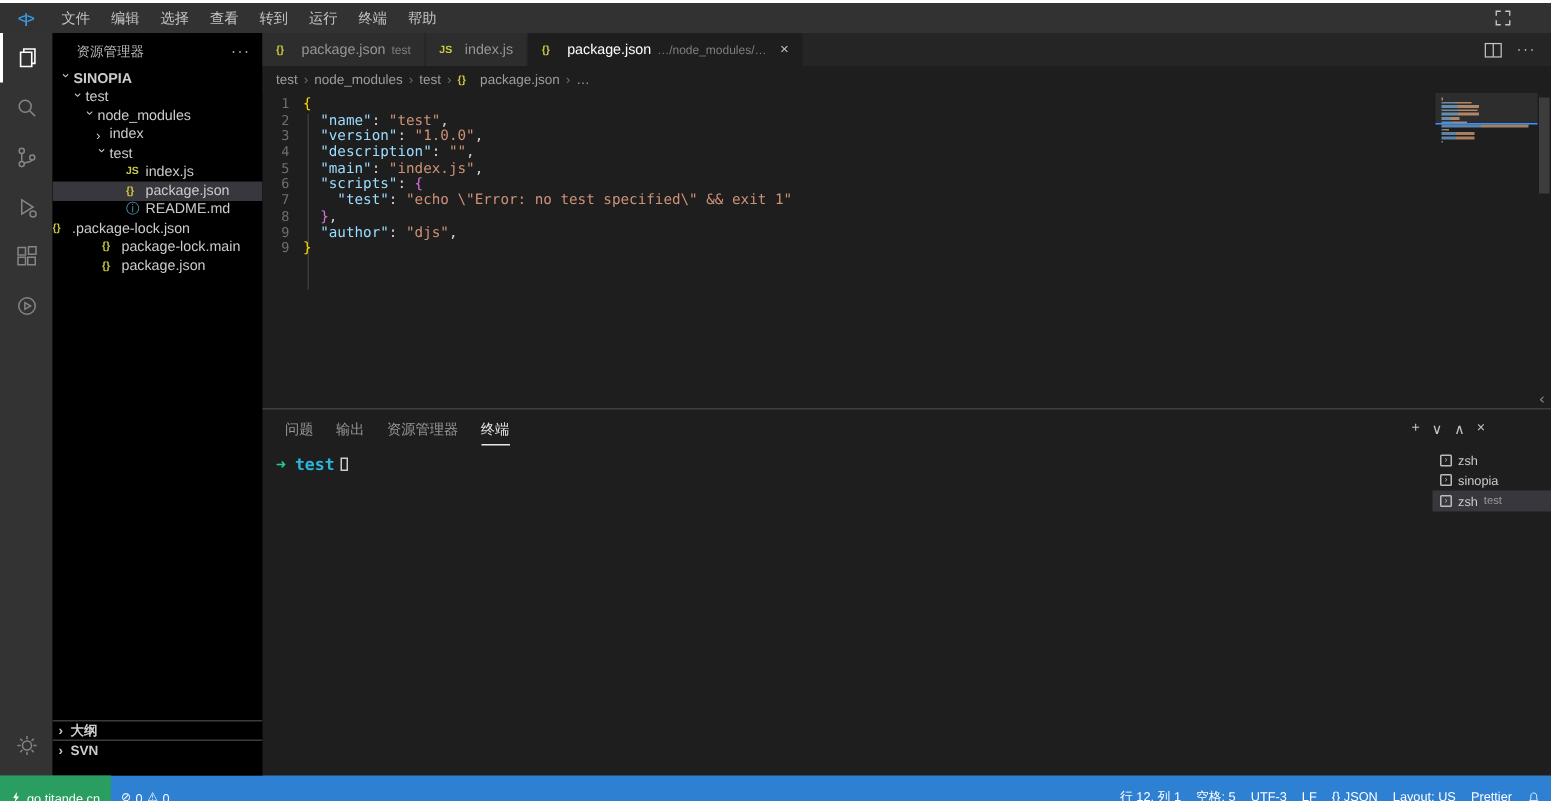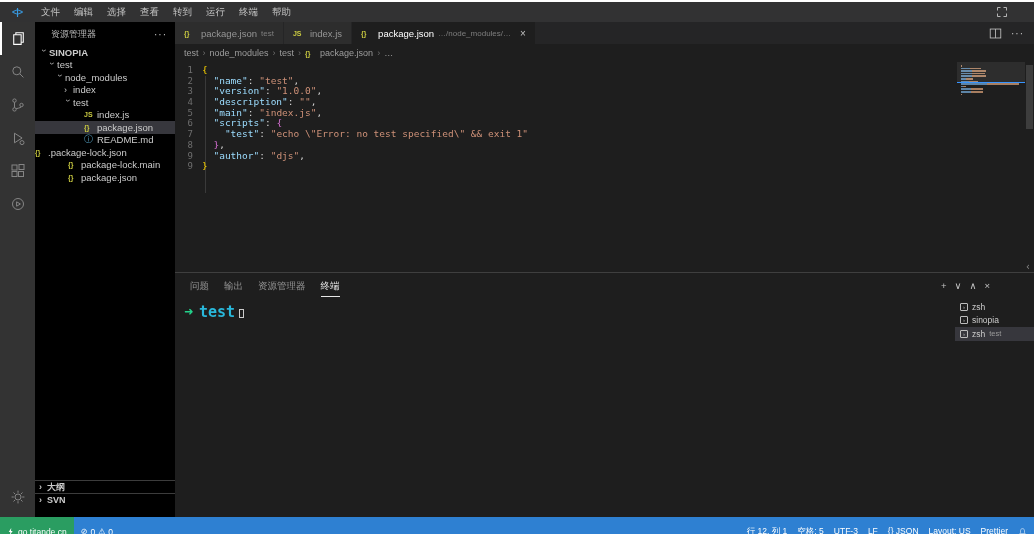--- a/index.html
+++ b/index.html
@@ -75,21 +75,21 @@
 #vscroll-thumb{position:absolute;top:3px;right:1px;width:7px;height:64px;background:rgba(121,121,121,.35)}
 #collapse-chevron{position:absolute;right:3px;bottom:0;color:#8a8a8a;font-size:10px;line-height:10px}
 
 
 #panel{height:245px;border-top:1px solid #3f3f3f;display:flex;flex-direction:column;flex:none}
 #panelheader{height:25px;display:flex;align-items:center;font-size:9.5px;flex:none}
 .ptab{margin-left:15px;color:#969696;padding:5px 0 3px 0;white-space:nowrap}
 .ptab.active{color:#e7e7e7;border-bottom:1px solid #e7e7e7}
 #panel-actions{margin-left:auto;margin-right:44px;display:flex;align-items:center;gap:8px;color:#c5c5c5;font-size:9.5px}
 #panelbody{flex:1;display:flex;min-height:0}
-#terminal{flex:1;font-family:"DejaVu Sans Mono","Liberation Mono",monospace;font-size:15px;padding:5px 0 0 9px}
+#terminal{flex:1;font-family:"DejaVu Sans Mono","Liberation Mono",monospace;font-size:11px;padding:5px 0 0 9px}
 .t-prompt{color:#23d18b;font-weight:bold}
 .t-cwd{color:#29b8db;font-weight:bold;margin-left:6px}
 .t-cursor{display:inline-block;width:5px;height:9px;border:1px solid #cccccc;margin-left:4px;vertical-align:-1px}
 #termlist{width:79px;flex:none;padding-top:2px}
 .tl-item{height:13.5px;display:flex;align-items:center;font-size:8.5px;color:#cccccc;padding-left:5px;gap:4px;white-space:nowrap}
 .tl-item.selected{background:#37373d}
 .tl-desc{color:#9a9a9a;font-size:7.5px}
 .tico{width:8px;height:8px;border:1px solid #bcbcbc;border-radius:1px;font-size:6px;line-height:6px;text-align:center;color:#bcbcbc;flex:none}
 
 

